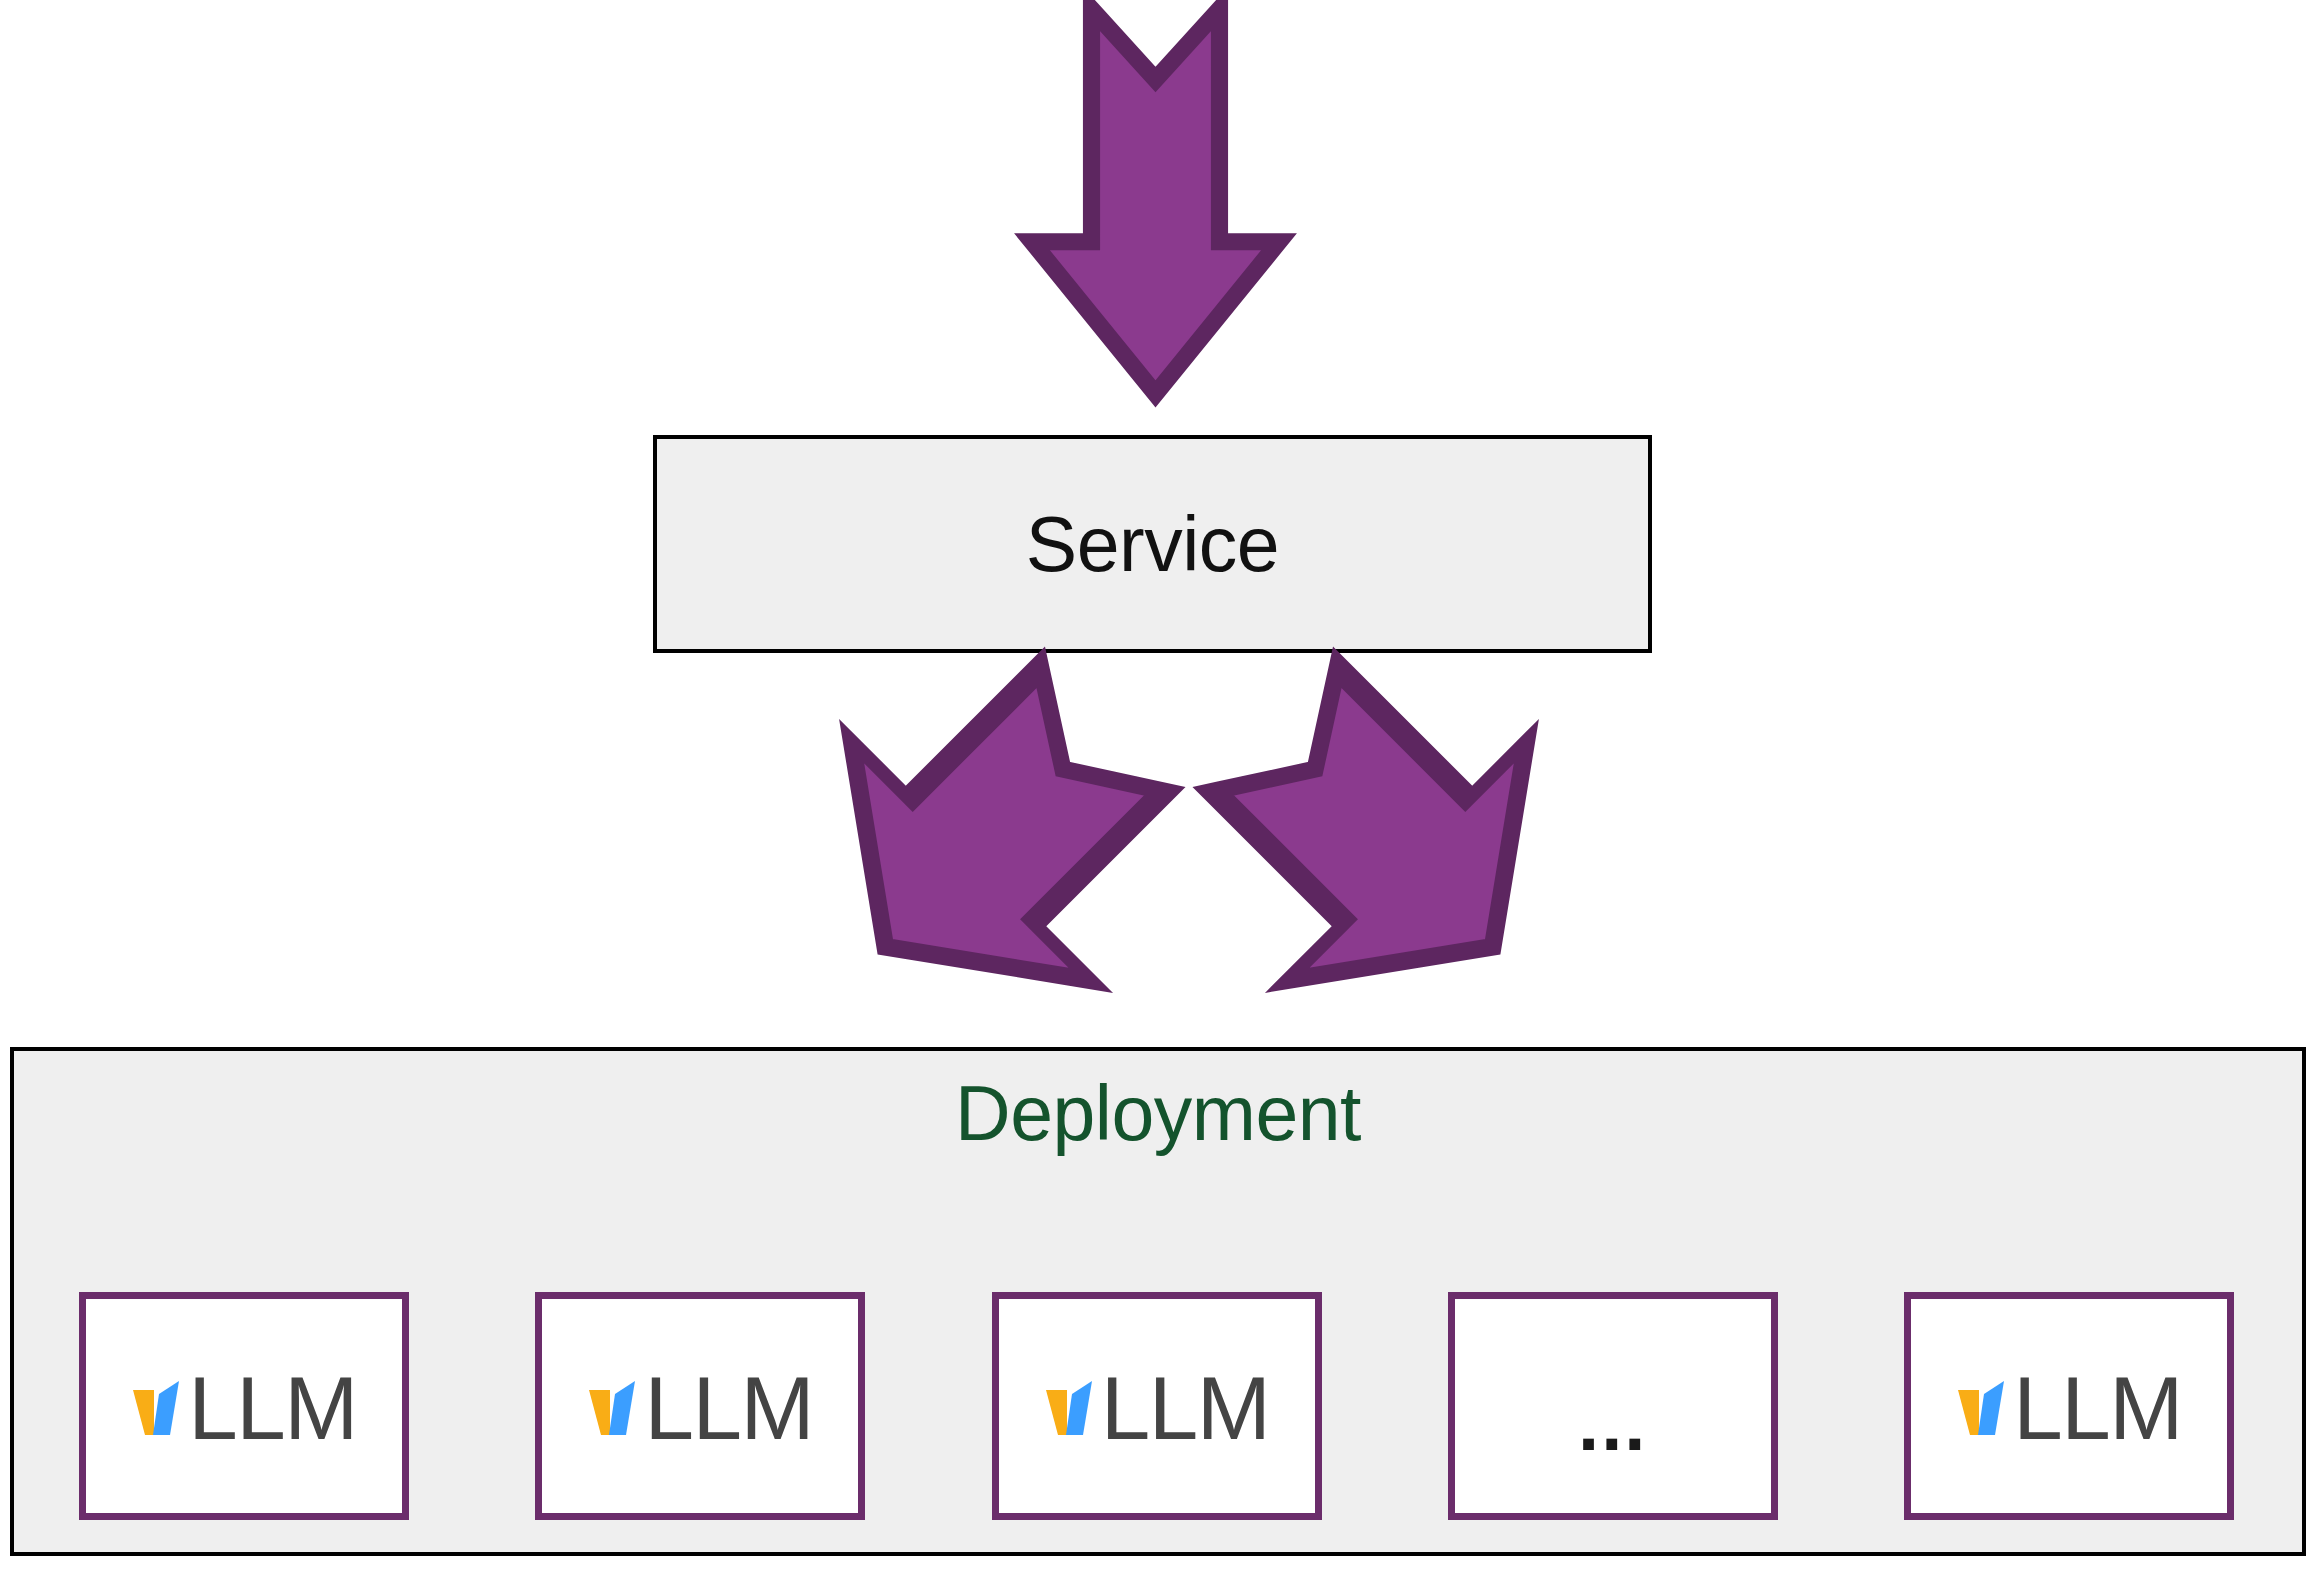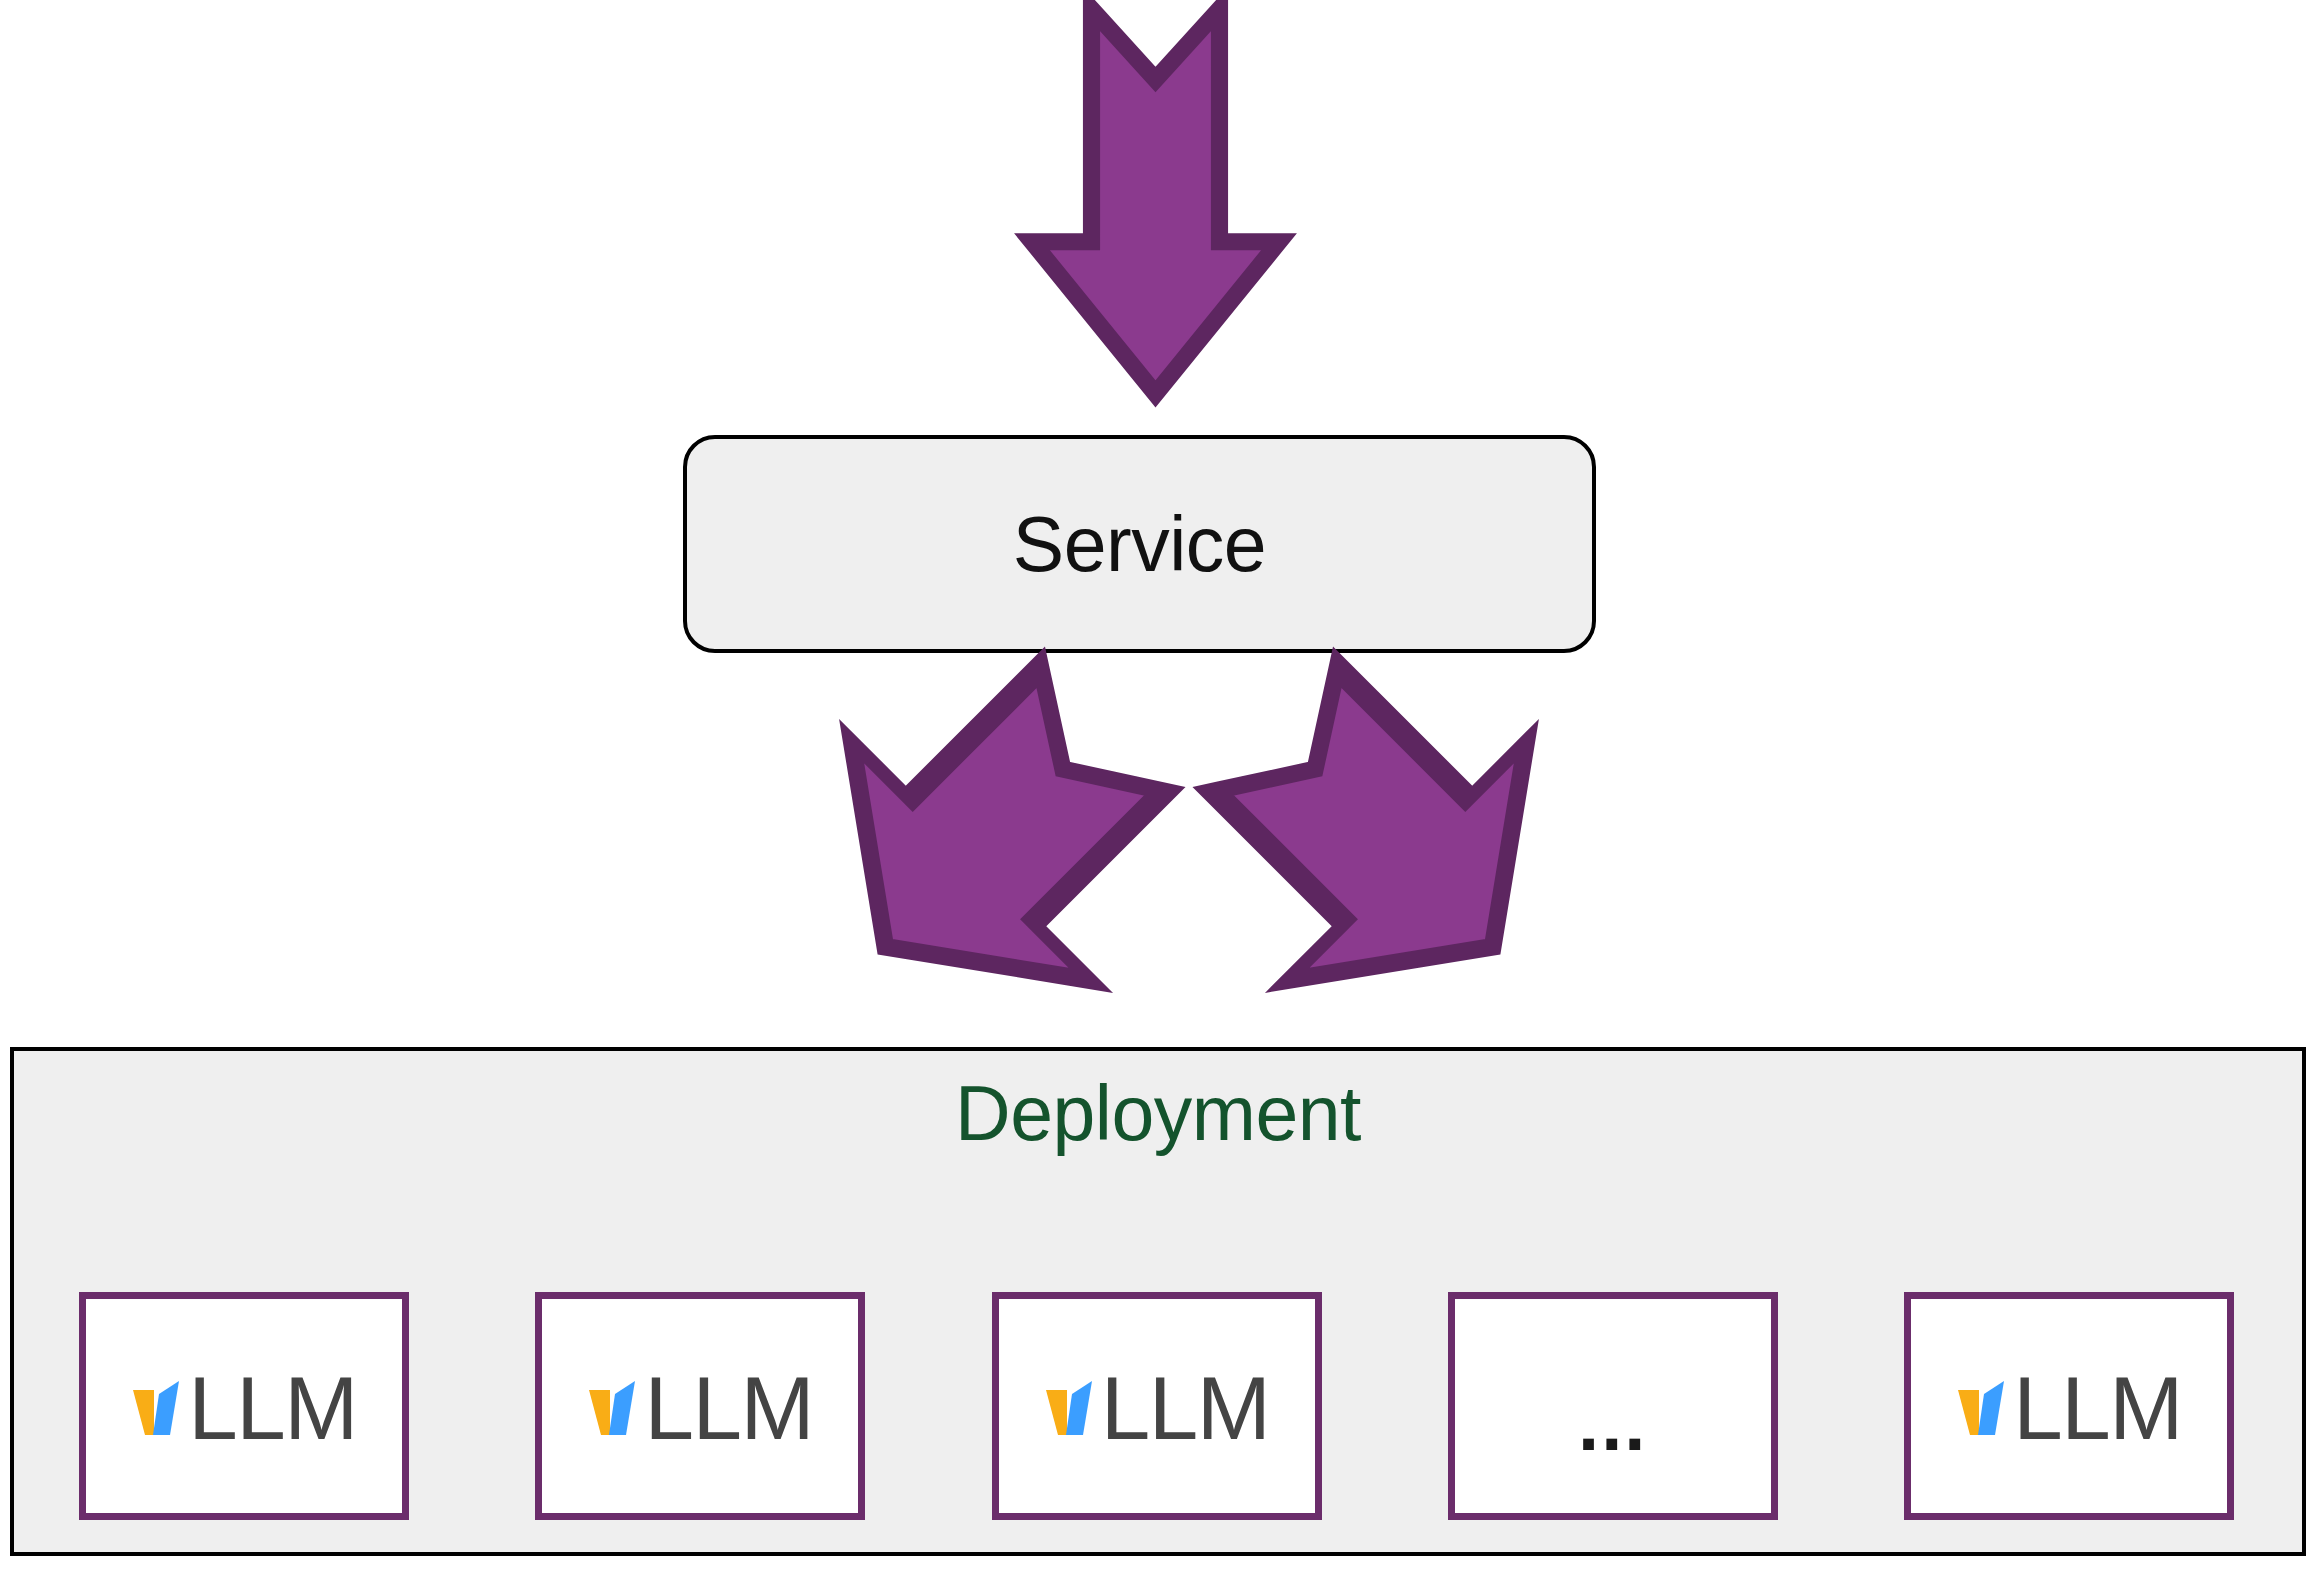--- a/index.html
+++ b/index.html
@@ -19,22 +19,22 @@
 
   
   .k8s-box{
     position:absolute;
     background:#efefef;
     border:4px solid #000000;
     box-sizing:border-box;
   }
 
   #service-box{
-    left:683px; top:435px;
-    width:913px; height:218px;border-radius:32px;
+    left:653px; top:435px;
+    width:999px; height:218px;
   }
   #service-label{
     position:absolute;
     left:0; right:0; top:50%;
     transform:translateY(-50%);
     text-align:center;
     font-size:77px;
     color:#111111;
     font-weight:400;
     letter-spacing:-0.5px;

